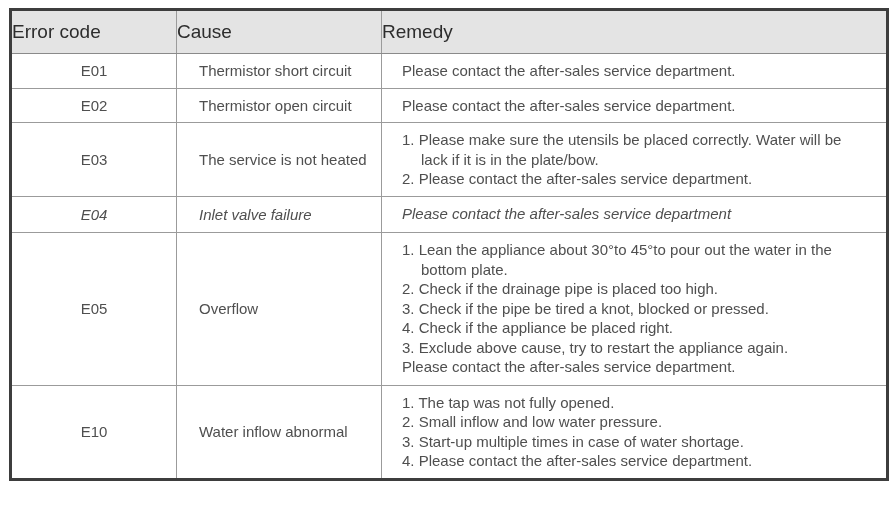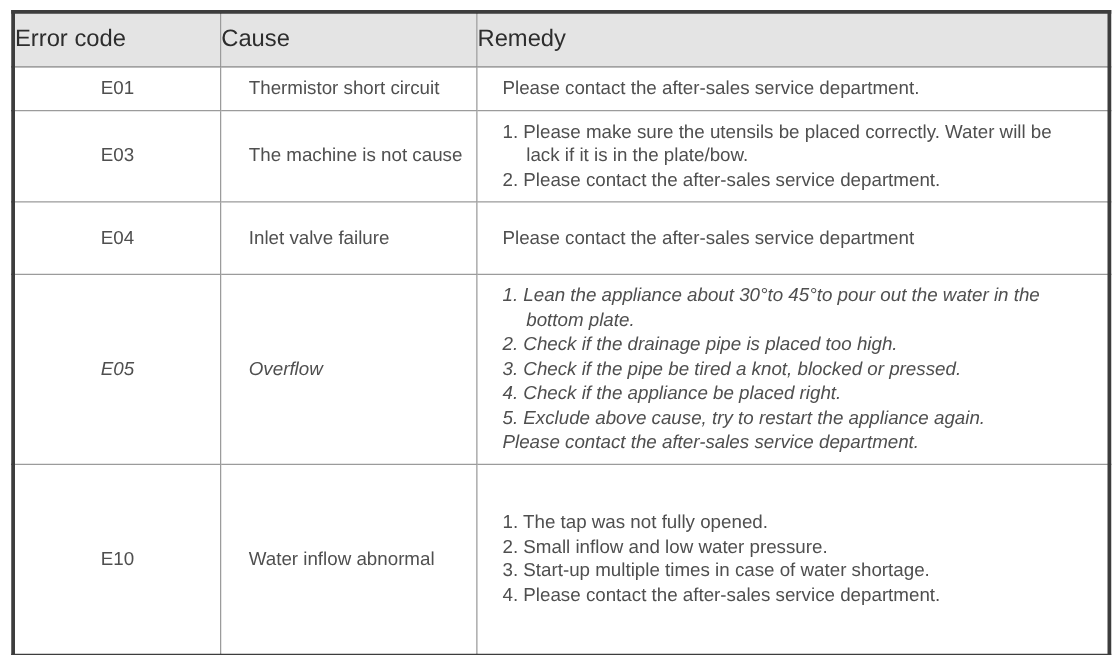--- a/index.html
+++ b/index.html
@@ -91,43 +91,50 @@
     </thead>
     <tbody id="table-body">
         <tr>
       <td class="code-cell">E01</td>
       <td class="cause-cell">Thermistor short circuit</td>
       <td class="remedy-cell">
             <div class="remedy-line">Please contact the after-sales service department.</div>
           </td>
     </tr>
         <tr>
+      <td class="code-cell">E02</td>
+      <td class="cause-cell">Thermistor open circuit</td>
+      <td class="remedy-cell">
+            <div class="remedy-line">Please contact the after-sales service department.</div>
+          </td>
+    </tr>
+        <tr>
       <td class="code-cell">E03</td>
-      <td class="cause-cell">The machine is not cause</td>
+      <td class="cause-cell">The service is not heated</td>
       <td class="remedy-cell">
             <div class="remedy-line hang">1. Please make sure the utensils be placed correctly. Water will be lack if it is in the plate/bow.</div>
             <div class="remedy-line hang">2. Please contact the after-sales service department.</div>
           </td>
     </tr>
         <tr>
       <td class="code-cell">E04</td>
       <td class="cause-cell">Inlet valve failure</td>
       <td class="remedy-cell">
             <div class="remedy-line">Please contact the after-sales service department</div>
           </td>
     </tr>
         <tr>
       <td class="code-cell">E05</td>
       <td class="cause-cell">Overflow</td>
       <td class="remedy-cell">
             <div class="remedy-line hang">1. Lean the appliance about 30°to 45°to pour out the water in the bottom plate.</div>
             <div class="remedy-line hang">2. Check if the drainage pipe is placed too high.</div>
             <div class="remedy-line hang">3. Check if the pipe be tired a knot, blocked or pressed.</div>
             <div class="remedy-line hang">4. Check if the appliance be placed right.</div>
-            <div class="remedy-line hang">5. Exclude above cause, try to restart the appliance again.</div>
+            <div class="remedy-line hang">3. Exclude above cause, try to restart the appliance again.</div>
             <div class="remedy-line">Please contact the after-sales service department.</div>
           </td>
     </tr>
         <tr>
       <td class="code-cell">E10</td>
       <td class="cause-cell">Water inflow abnormal</td>
       <td class="remedy-cell">
             <div class="remedy-line hang">1. The tap was not fully opened.</div>
             <div class="remedy-line hang">2. Small inflow and low water pressure.</div>
             <div class="remedy-line hang">3. Start-up multiple times in case of water shortage.</div>

